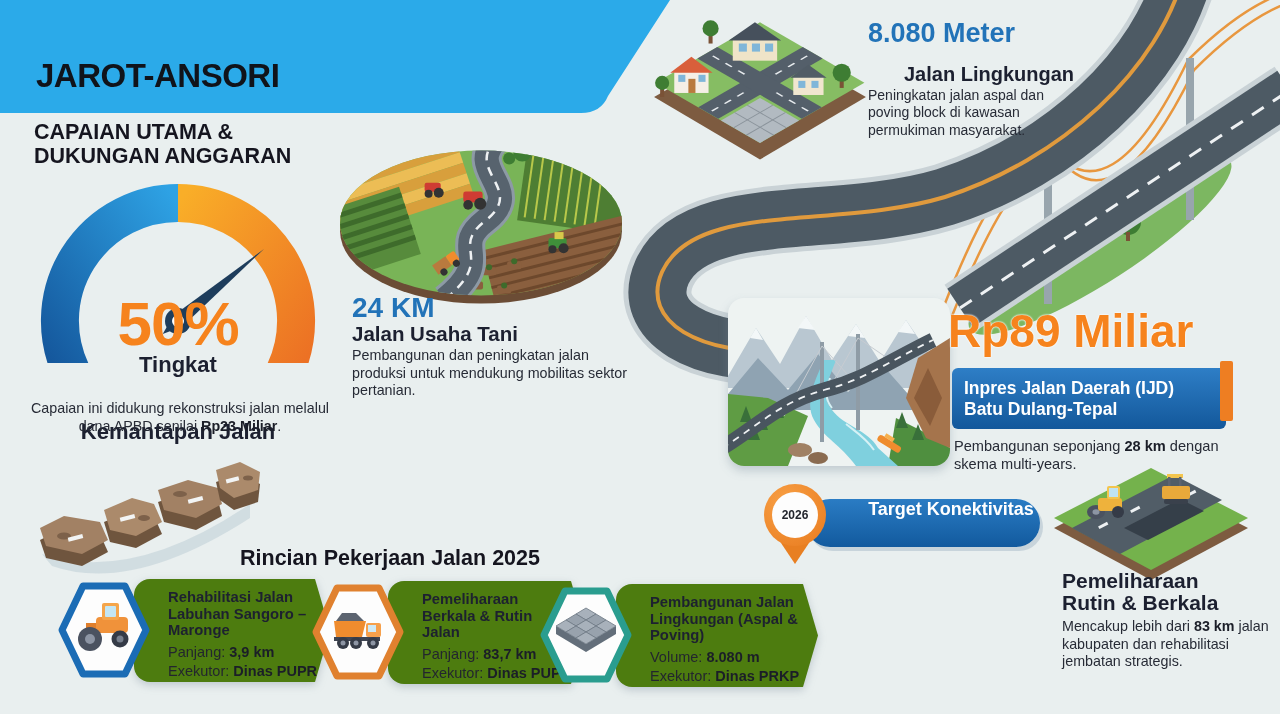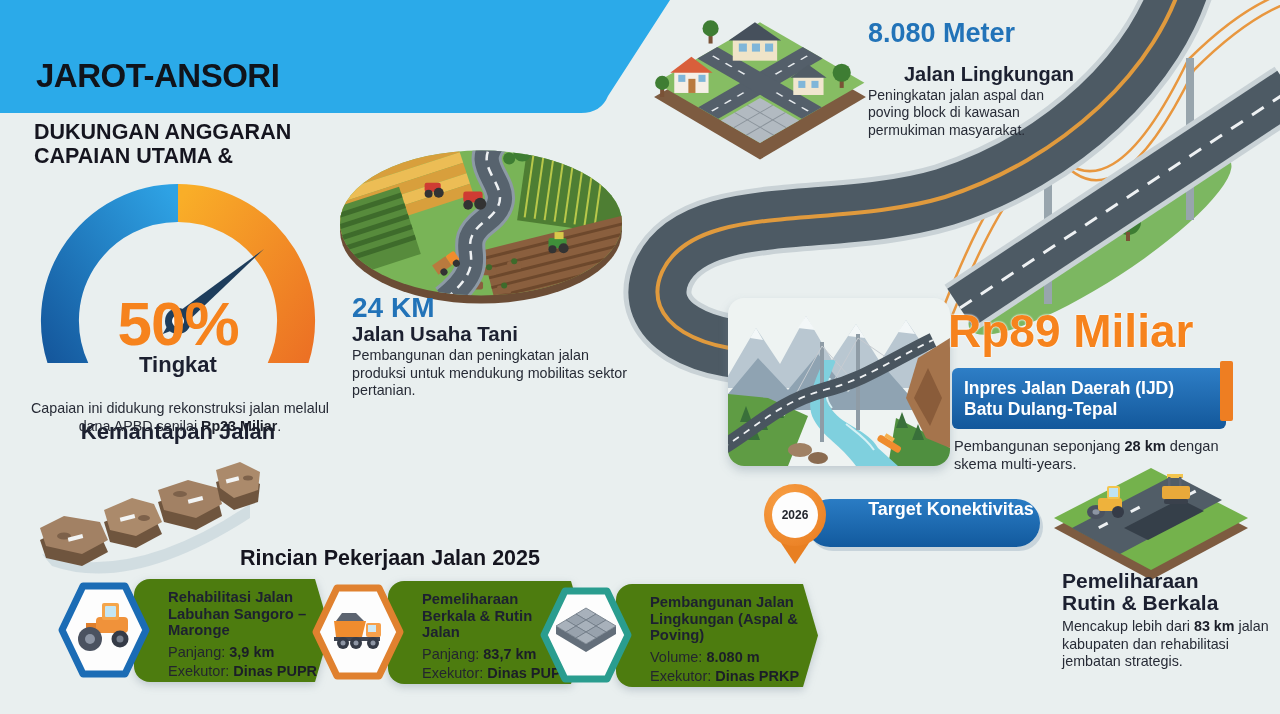--- a/index.html
+++ b/index.html
@@ -72,22 +72,22 @@
     <path d="M 1185 -30 C 1160 70 1060 160 945 197 C 835 230 695 200 662 272 C 640 322 700 356 788 351" fill="none" stroke="#4d5a64" stroke-width="58"></path>
     <path d="M 1185 -30 C 1160 70 1060 160 945 197 C 835 230 695 200 662 272 C 640 322 700 356 788 351" fill="none" stroke="#e09a3d" stroke-width="4"></path>
   </svg>
 
   <svg id="banner-svg" class="abs" width="690" height="120" viewBox="0 0 690 120">
     <path d="M0 0 H670 L608 96 Q601 113 581 113 H0 Z" fill="#2baae9"></path>
   </svg>
   <div class="abs hdr" style="left:36px;top:57px;">JAROT-ANSORI</div>
 
   <div class="abs sec-head" style="left:34px;top:120px;">
+    <div>CAPAIAN UTAMA &amp;</div>
     <div>DUKUNGAN ANGGARAN</div>
-    <div>CAPAIAN UTAMA &amp;</div>
   </div>
 
   <svg class="abs" style="left:26px;top:158px;z-index:5;" width="300" height="205" viewBox="0 0 300 205">
     <defs>
       <linearGradient id="blueG" x1="0" y1="1" x2="1" y2="0">
         <stop offset="0" stop-color="#15589d"></stop>
           <stop offset="1" stop-color="#2ea2e4"></stop>
       </linearGradient>
       <linearGradient id="orangeG" x1="0" y1="0" x2="1" y2="1">
         <stop offset="0" stop-color="#f9ae28"></stop>

